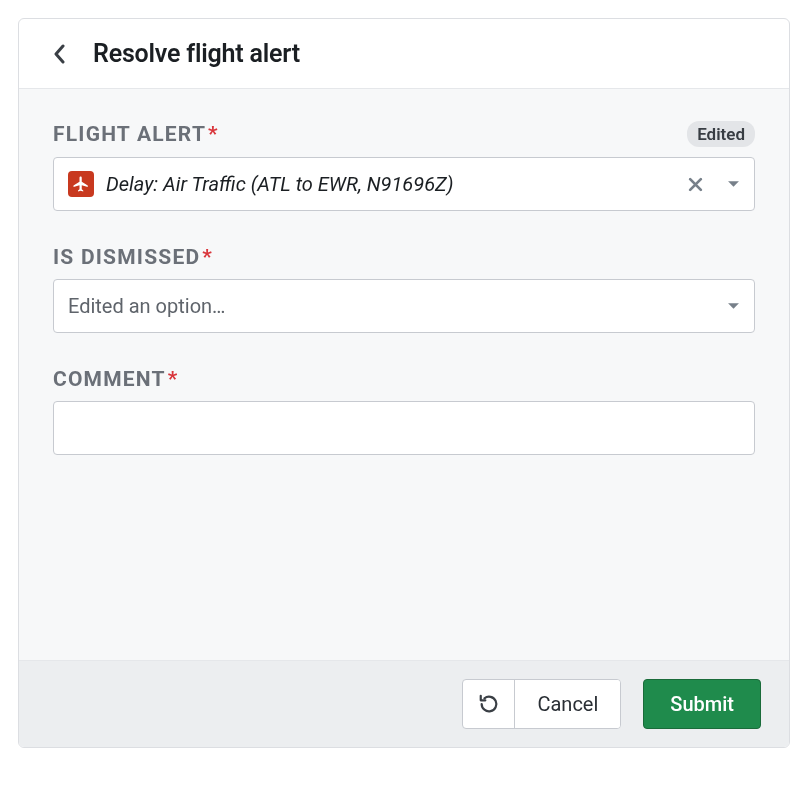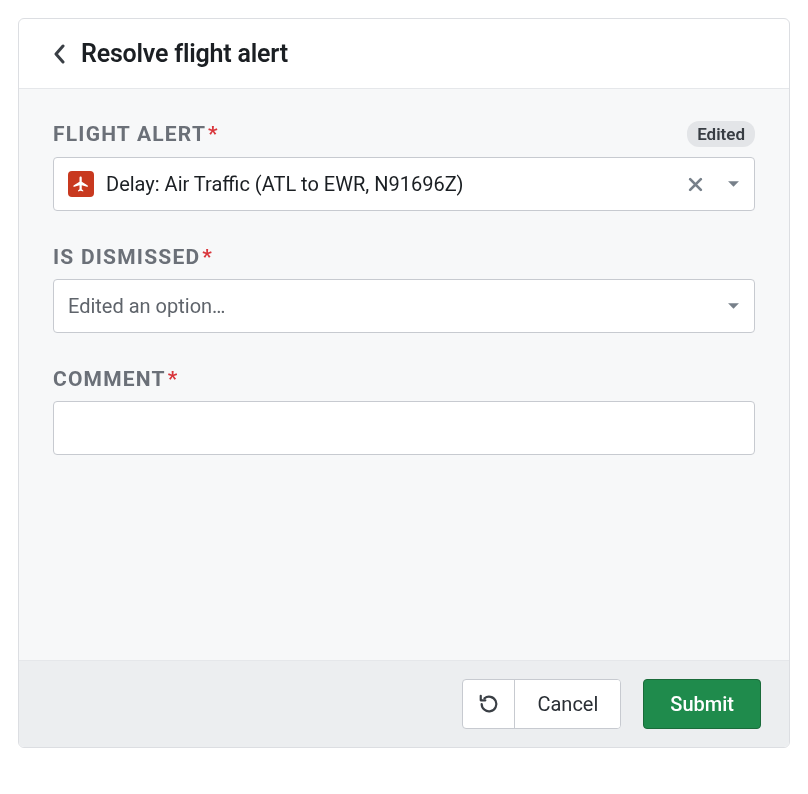--- a/index.html
+++ b/index.html
@@ -17,21 +17,21 @@
       border: 1px solid #dcdee2;
       border-radius: 6px;
       overflow: hidden;
       background: #fff;
     }
     .header {
       display: flex;
       align-items: center;
       padding: 20px 28px;
       border-bottom: 1px solid #e5e7ea;
-      gap: 10px;
+      gap: 22px;
     }
     .back-btn {
       width: 24px;
       height: 24px;
       display: flex;
       align-items: center;
       justify-content: center;
       cursor: pointer;
       color: #3a3f45;
     }
@@ -82,20 +82,21 @@
       display: flex;
       align-items: center;
       padding: 0 14px;
       gap: 12px;
       font-size: 20px;
       color: #2a2f35;
       cursor: pointer;
     }
     .select-input.filled {
       color: #1b1f23;
+      font-style: italic;
     }
     .select-input .value {
       flex: 1;
       white-space: nowrap;
       overflow: hidden;
       text-overflow: ellipsis;
     }
     .select-input .placeholder {
       flex: 1;
       color: #5f646b;

